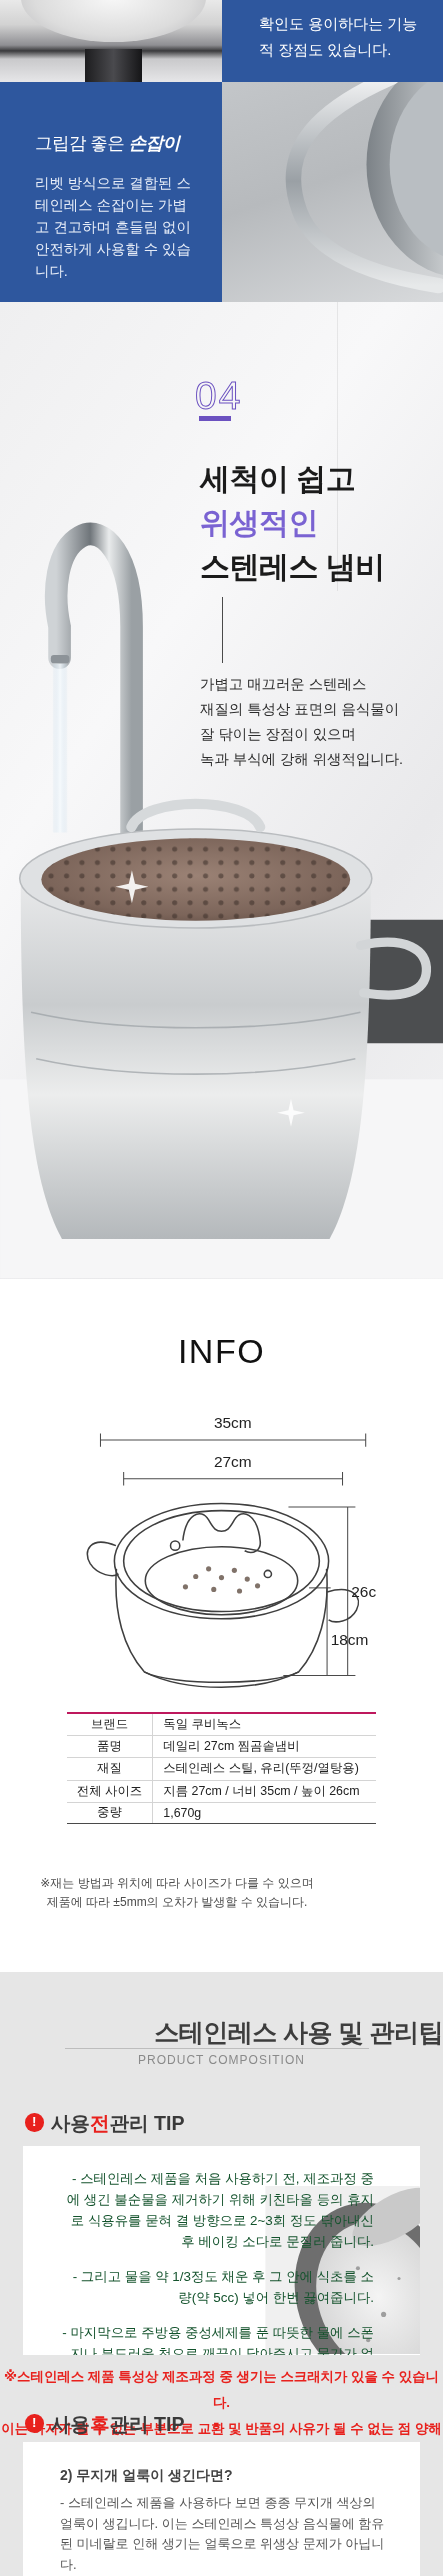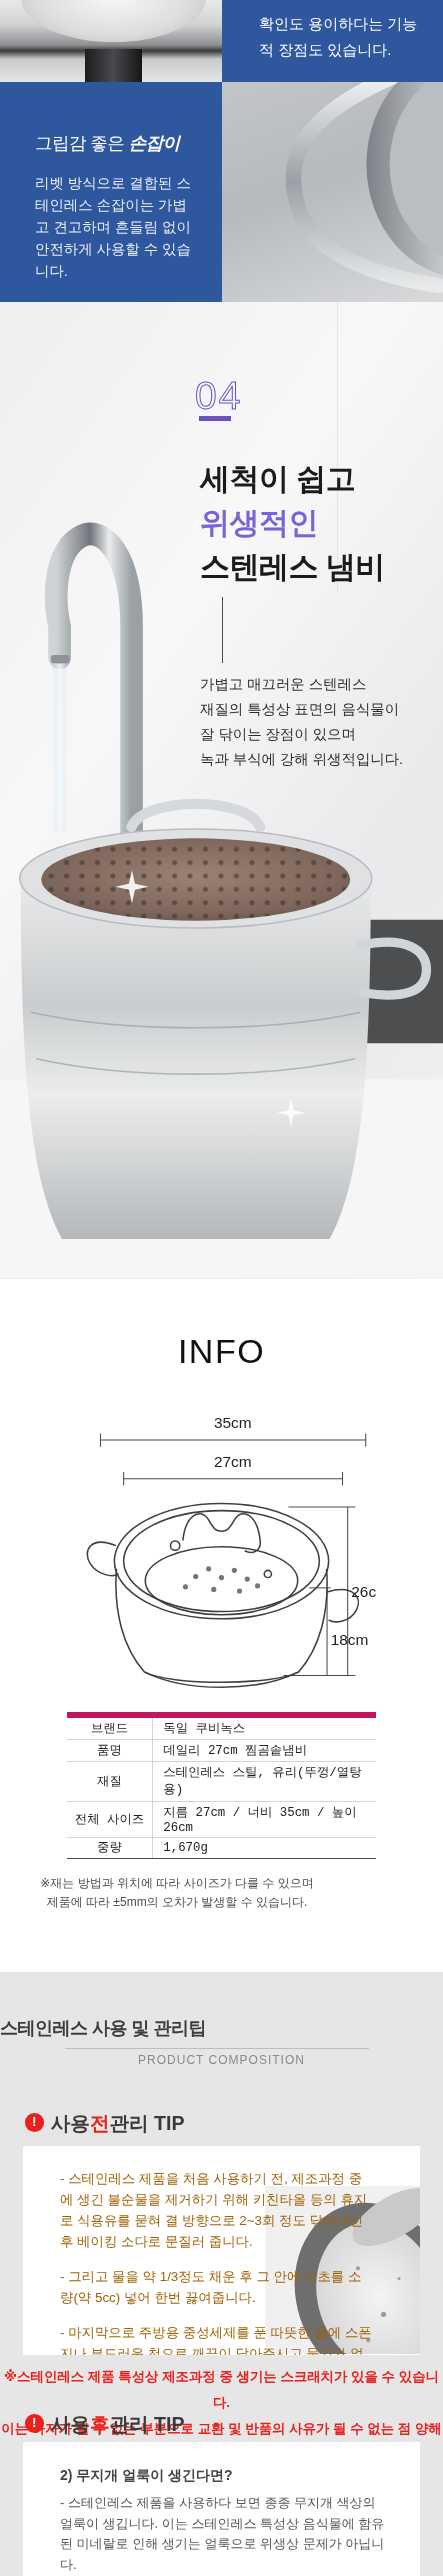--- a/index.html
+++ b/index.html
@@ -37,45 +37,45 @@
   .feature-vline{position:absolute;left:222px;top:295px;width:0.5px;height:66px;background:#4a4a4a;}
   .feature-body{position:absolute;left:200px;top:370px;font-size:14.4px;line-height:25px;color:#2c2c2c;}
   .faucet-svg{position:absolute;left:20.6px;top:170px;}
   .bigpot-svg{position:absolute;left:0;top:489px;}
 
   
   .info-title{left:0;top:1332px;width:443px;text-align:center;font-size:34px;font-weight:400;
      letter-spacing:1.5px;color:#111;}
   .info-diagram{left:67px;top:1391px;}
   .dimtext{font-size:30px;fill:#222;font-family:"Liberation Sans","DejaVu Sans",sans-serif;}
-  .spec-table{left:67px;top:1712px;width:309px;border-top:6px solid #be185d;border-bottom:1px solid #4a4a4a;font-family:Liberation Mono, monospace;}
+  .spec-table{left:67px;top:1712px;width:309px;border-top:2px solid #be185d;border-bottom:1px solid #4a4a4a;}
   .spec-row{display:flex;border-top:0.5px solid #d4d4d4;min-height:20px;align-items:center;}
   .spec-row:first-child{border-top:none;}
   .spec-label{width:85px;text-align:center;font-size:12.4px;color:#222;flex-shrink:0;}
   .spec-value{flex:1;border-left:0.5px solid #d4d4d4;padding:2.1px 0 2.1px 10.3px;font-size:12.4px;color:#222;
      align-self:stretch;display:flex;align-items:center;}
   .info-note{left:0;top:1830px;width:354px;text-align:center;font-size:12px;line-height:19px;color:#4d4d4d;margin-top:44px;}
 
   
   .tips{left:0;top:1972px;width:443px;height:1210px;background:#e6e6e6;}
-  .tips-title{position:absolute;left:0;top:44px;width:443px;text-align:left;font-size:18px;
+  .tips-title{position:absolute;left:0;top:44px;width:443px;text-align:right;font-size:25px;
      font-weight:600;color:#3d3d3d;letter-spacing:-0.5px;}
   .tips-divider{position:absolute;left:65px;top:76px;width:304px;height:0.5px;background:#bdbdbd;}
   .tips-subtitle{position:absolute;left:0;top:81px;width:443px;text-align:center;font-size:12px;
      color:#8a8a8a;letter-spacing:1px;}
   .tip-heading{position:absolute;left:25px;font-size:19.6px;font-weight:bold;color:#3a3a3a;}
   .tip-heading .accent{color:#e8211d;}
   .warn-icon{display:inline-block;width:18.5px;height:18.5px;border-radius:50%;background:#e8211d;color:#fff;
      text-align:center;font-size:13.4px;line-height:18.5px;font-weight:bold;vertical-align:middle;
      margin-right:7.2px;position:relative;top:-2.1px;}
   .h-before{top:138px;}
   .h-after{top:439px;}
   .card{position:absolute;left:23px;width:397px;background:#ffffff;overflow:hidden;}
   .card1{top:174px;height:209px;}
-  .card1 p{margin:0 0 14.4px 0;width:314px;font-size:13.4px;line-height:21px;color:#a16207;}
+  .card1 p{margin:0 0 14.4px 0;width:314px;font-size:13.4px;line-height:21px;color:#14532d;text-align:right;}
   .card1 .inner{position:absolute;left:37px;top:21.6px;}
   .card1-photo{position:absolute;right:0;top:40px;}
   .card2{top:470px;height:392px;}
   .card2 .inner{position:absolute;left:37px;top:25px;width:330px;}
   .card2 h4{margin:0 0 8.2px 0;font-size:14px;color:#444;font-weight:bold;}
   .card2 p{margin:0 0 11.3px 0;font-size:13px;line-height:20.6px;color:#555;}
   .scratch-note{position:absolute;left:0;width:443px;text-align:center;font-size:13.4px;font-weight:bold;
      color:#e8211d;line-height:26px;}
   .n1{top:392px;}
 </style>

